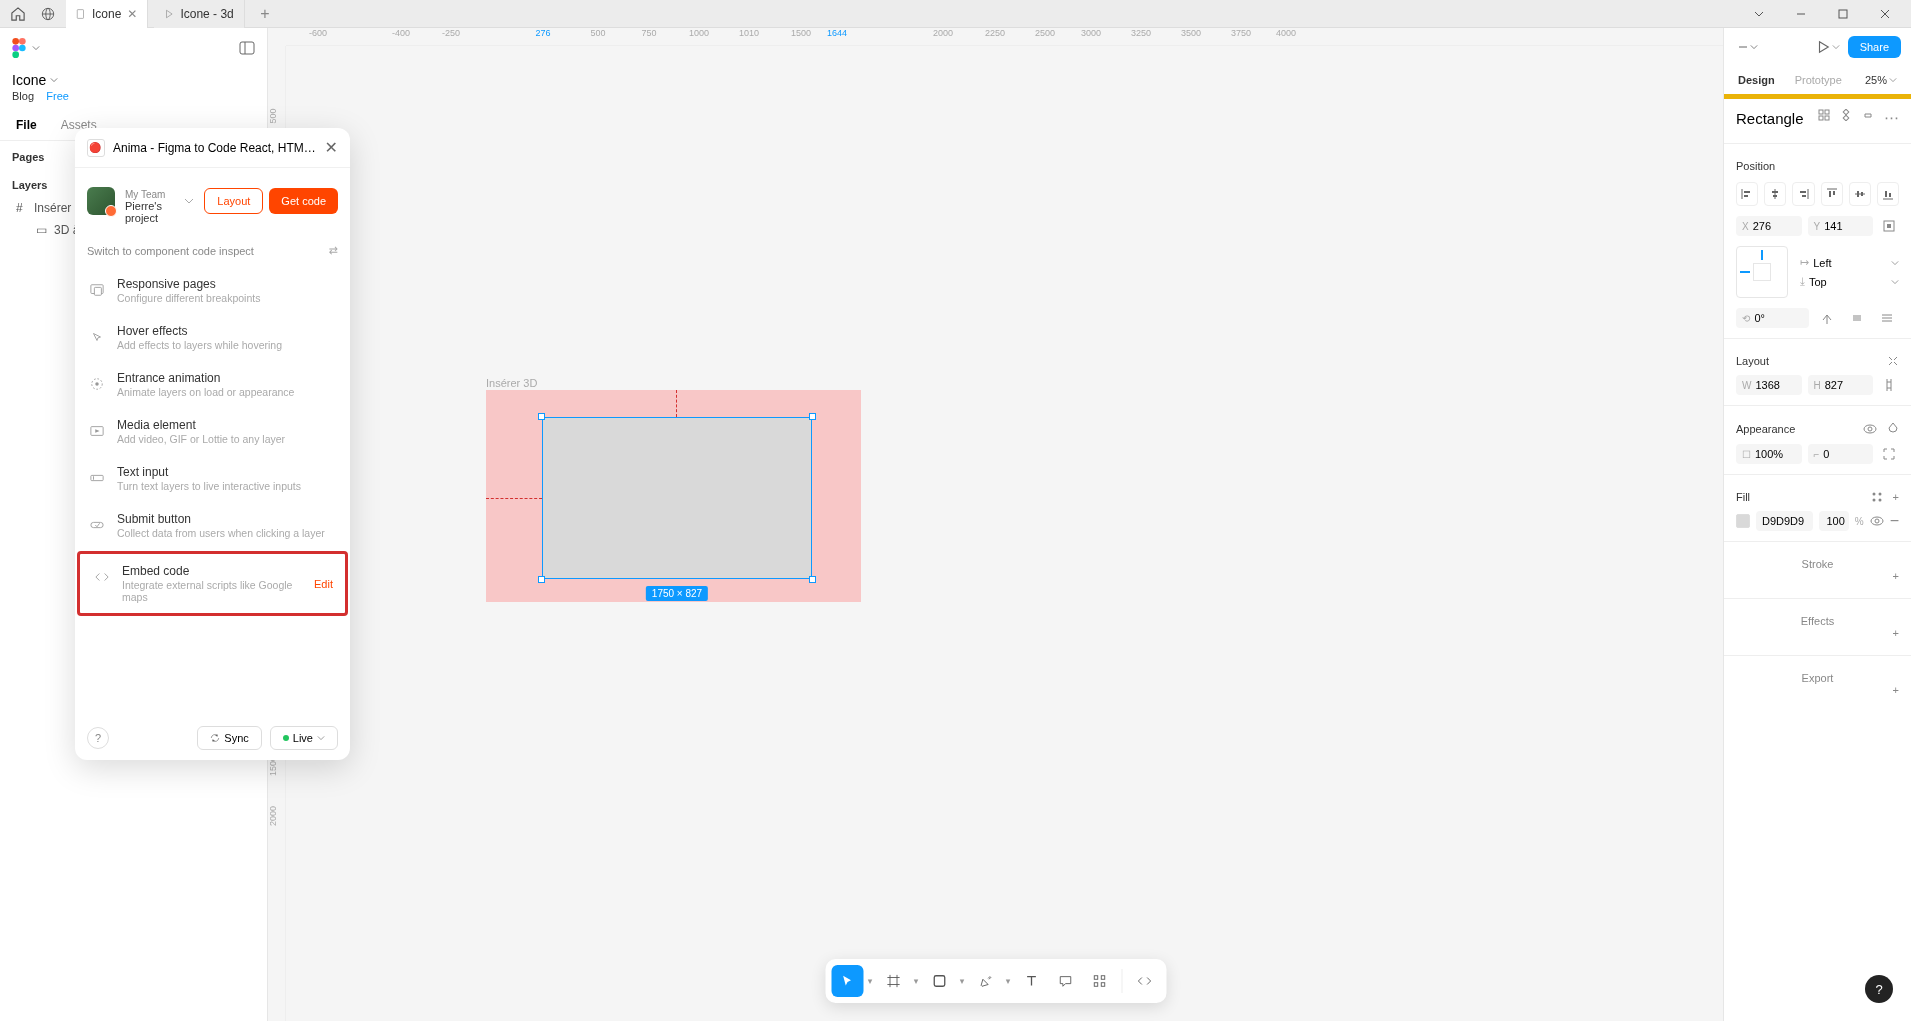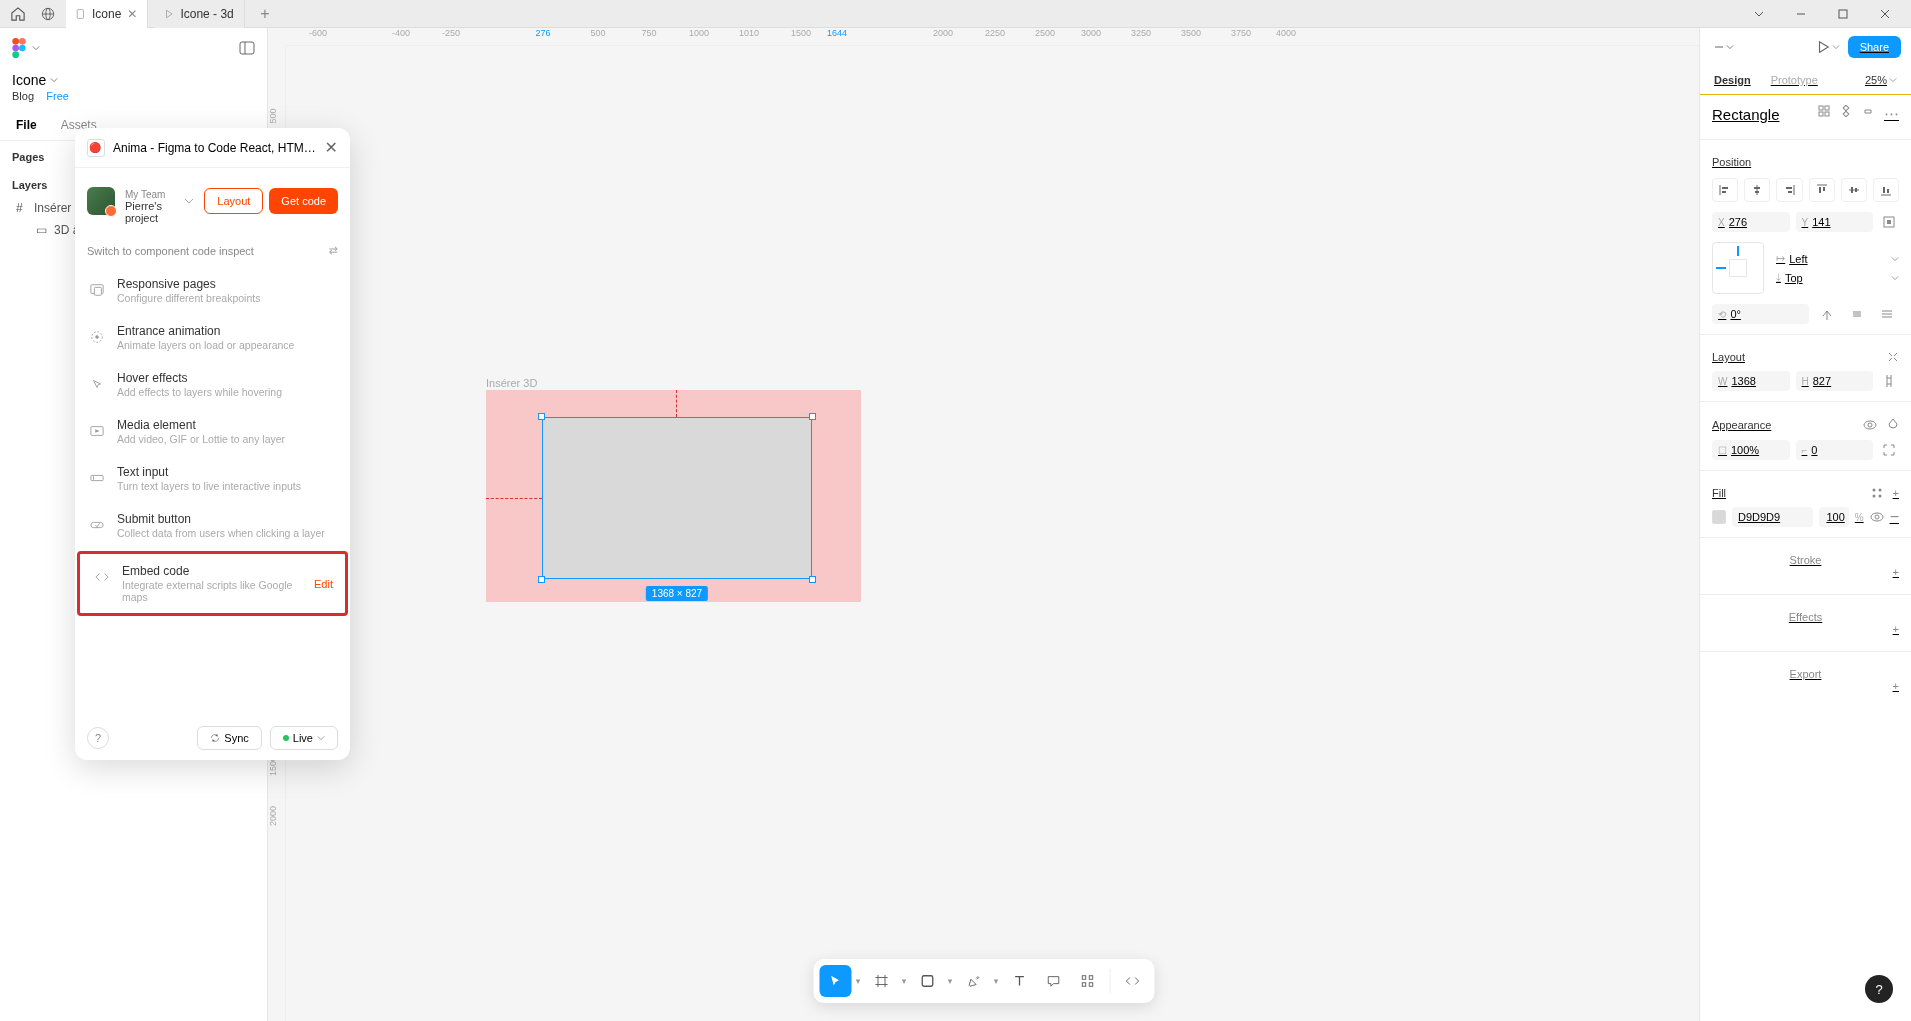--- a/index.html
+++ b/index.html
@@ -84,26 +84,26 @@
     .size-badge { position: absolute; background: #0d99ff; color: #fff; font-size: 10px; padding: 2px 6px; border-radius: 2px; transform: translateX(-50%); }
     
     
     .bottom-toolbar { position: absolute; bottom: 18px; left: 50%; transform: translateX(-50%); background: #fff; border-radius: 10px; box-shadow: 0 4px 16px rgba(0,0,0,0.12); display: flex; padding: 6px; gap: 2px; align-items: center; }
     .tool-btn { width: 32px; height: 32px; display: flex; align-items: center; justify-content: center; border-radius: 6px; cursor: pointer; color: #555; position: relative; }
     .tool-btn.active { background: #0d99ff; color: #fff; }
     .tool-chevron { width: 10px; display: flex; align-items: center; justify-content: center; color: #999; font-size: 9px; }
     .tool-sep { width: 1px; height: 24px; background: #eee; margin: 0 4px; }
     
     
-    .right-panel { width: 212px; background: #fff; border-left: 1px solid #e6e6e6; display: flex; flex-direction: column; overflow-y: auto; text-decoration: underline; }
+    .right-panel { width: 188px; background: #fff; border-left: 1px solid #e6e6e6; display: flex; flex-direction: column; overflow-y: auto; }
     .right-header { display: flex; align-items: center; padding: 8px 10px; gap: 8px; }
     .zoom-sel { font-size: 11px; display: flex; align-items: center; gap: 2px; cursor: pointer; margin-right: auto; margin-left: 4px; }
     .share-btn { background: #0d99ff; color: #fff; font-size: 11px; padding: 5px 12px; border-radius: 6px; border: none; cursor: pointer; font-weight: 500; }
     .play-btn { color: #666; cursor: pointer; display: flex; align-items: center; gap: 2px; }
-    .right-tabs { display: flex; border-bottom: 1px solid #eab308; padding: 0 4px; justify-content: space-between; text-align: right; }
+    .right-tabs { display: flex; border-bottom: 5px solid #eab308; padding: 0 4px; justify-content: space-between; text-align: right; }
     .right-tabs-left { display: flex; }
     .right-tab { padding: 8px 10px; font-size: 11px; color: #aaa; cursor: pointer; }
     .right-tab.active { color: #333; font-weight: 600; }
     .zoom-pct { padding: 8px 10px; font-size: 11px; display: flex; align-items: center; gap: 2px; color: #333; }
     .section-header { display: flex; align-items: center; padding: 10px 12px; font-size: 15px; font-weight: 500; text-align: center; }
     .section-header .icons { margin-left: auto; display: flex; gap: 10px; color: #888; }
     .section-header .icons span { cursor: pointer; }
     .prop-row { display: flex; padding: 4px 12px; gap: 6px; }
     .prop-field { flex: 1; display: flex; align-items: center; background: #f5f5f5; border-radius: 4px; padding: 4px 6px; font-size: 11px; gap: 4px; }
     .prop-label { color: #aaa; font-size: 10px; }
@@ -270,38 +270,38 @@
             </svg>
           </div>
         <div class="plugin-item-text">
           <div class="plugin-item-title">Responsive pages</div>
           <div class="plugin-item-desc">Configure different breakpoints</div>
         </div>
       </div>
       <div class="plugin-item">
         <div class="plugin-item-icon">
             <svg width="14" height="14" viewBox="0 0 16 16">
+              <path d="M4 4l8 4-3 1-1 3-4-8z" fill="none" stroke="currentColor"></path>
+            </svg>
+          </div>
+        <div class="plugin-item-text">
+          <div class="plugin-item-title">Hover effects</div>
+          <div class="plugin-item-desc">Add effects to layers while hovering</div>
+        </div>
+      </div>
+      <div class="plugin-item">
+        <div class="plugin-item-icon">
+            <svg width="14" height="14" viewBox="0 0 16 16">
               <circle cx="8" cy="8" r="2" fill="currentColor"></circle>
               <circle cx="8" cy="8" r="6" fill="none" stroke="currentColor" stroke-dasharray="2 2"></circle>
             </svg>
           </div>
         <div class="plugin-item-text">
           <div class="plugin-item-title">Entrance animation</div>
           <div class="plugin-item-desc">Animate layers on load or appearance</div>
-        </div>
-      </div>
-      <div class="plugin-item">
-        <div class="plugin-item-icon">
-            <svg width="14" height="14" viewBox="0 0 16 16">
-              <path d="M4 4l8 4-3 1-1 3-4-8z" fill="none" stroke="currentColor"></path>
-            </svg>
-          </div>
-        <div class="plugin-item-text">
-          <div class="plugin-item-title">Hover effects</div>
-          <div class="plugin-item-desc">Add effects to layers while hovering</div>
         </div>
       </div>
       <div class="plugin-item">
         <div class="plugin-item-icon">
             <svg width="14" height="14" viewBox="0 0 16 16">
               <rect x="1" y="3" width="14" height="10" rx="1" fill="none" stroke="currentColor"></rect>
               <polygon points="6,6 11,8 6,10" fill="currentColor"></polygon>
             </svg>
           </div>
         <div class="plugin-item-text">
@@ -398,21 +398,21 @@
     <div class="frame-label" style="left:218px; top:349px;">Insérer 3D</div>
     <div class="pink-frame" style="left:218px; top:362px; width:375px; height:212px;"></div>
     <div class="guide-v" style="left:408px; top:362px; height:27px;"></div>
     <div class="guide-h" style="left:218px; top:470px; width:56px;"></div>
     <div class="selected-rect" style="left:274px; top:389px; width:270px; height:162px;">
       <div class="handle" style="left:-5px; top:-5px;"></div>
       <div class="handle" style="right:-5px; top:-5px;"></div>
       <div class="handle" style="left:-5px; bottom:-5px;"></div>
       <div class="handle" style="right:-5px; bottom:-5px;"></div>
     </div>
-    <div class="size-badge" style="left:409px; top:558px;">1368 × 827</div>
+    <div class="size-badge" style="left:409px; top:558px;">1750 × 827</div>
 
     <div class="bottom-toolbar">
       <div class="tool-btn active">
           <svg width="14" height="14" viewBox="0 0 16 16">
             <path d="M3 2l3 11 2-4 4-2-9-5z" fill="currentColor"></path>
           </svg>
         </div>
       <div class="tool-chevron">▾</div>
       <div class="tool-btn">
           <svg width="14" height="14" viewBox="0 0 16 16">

